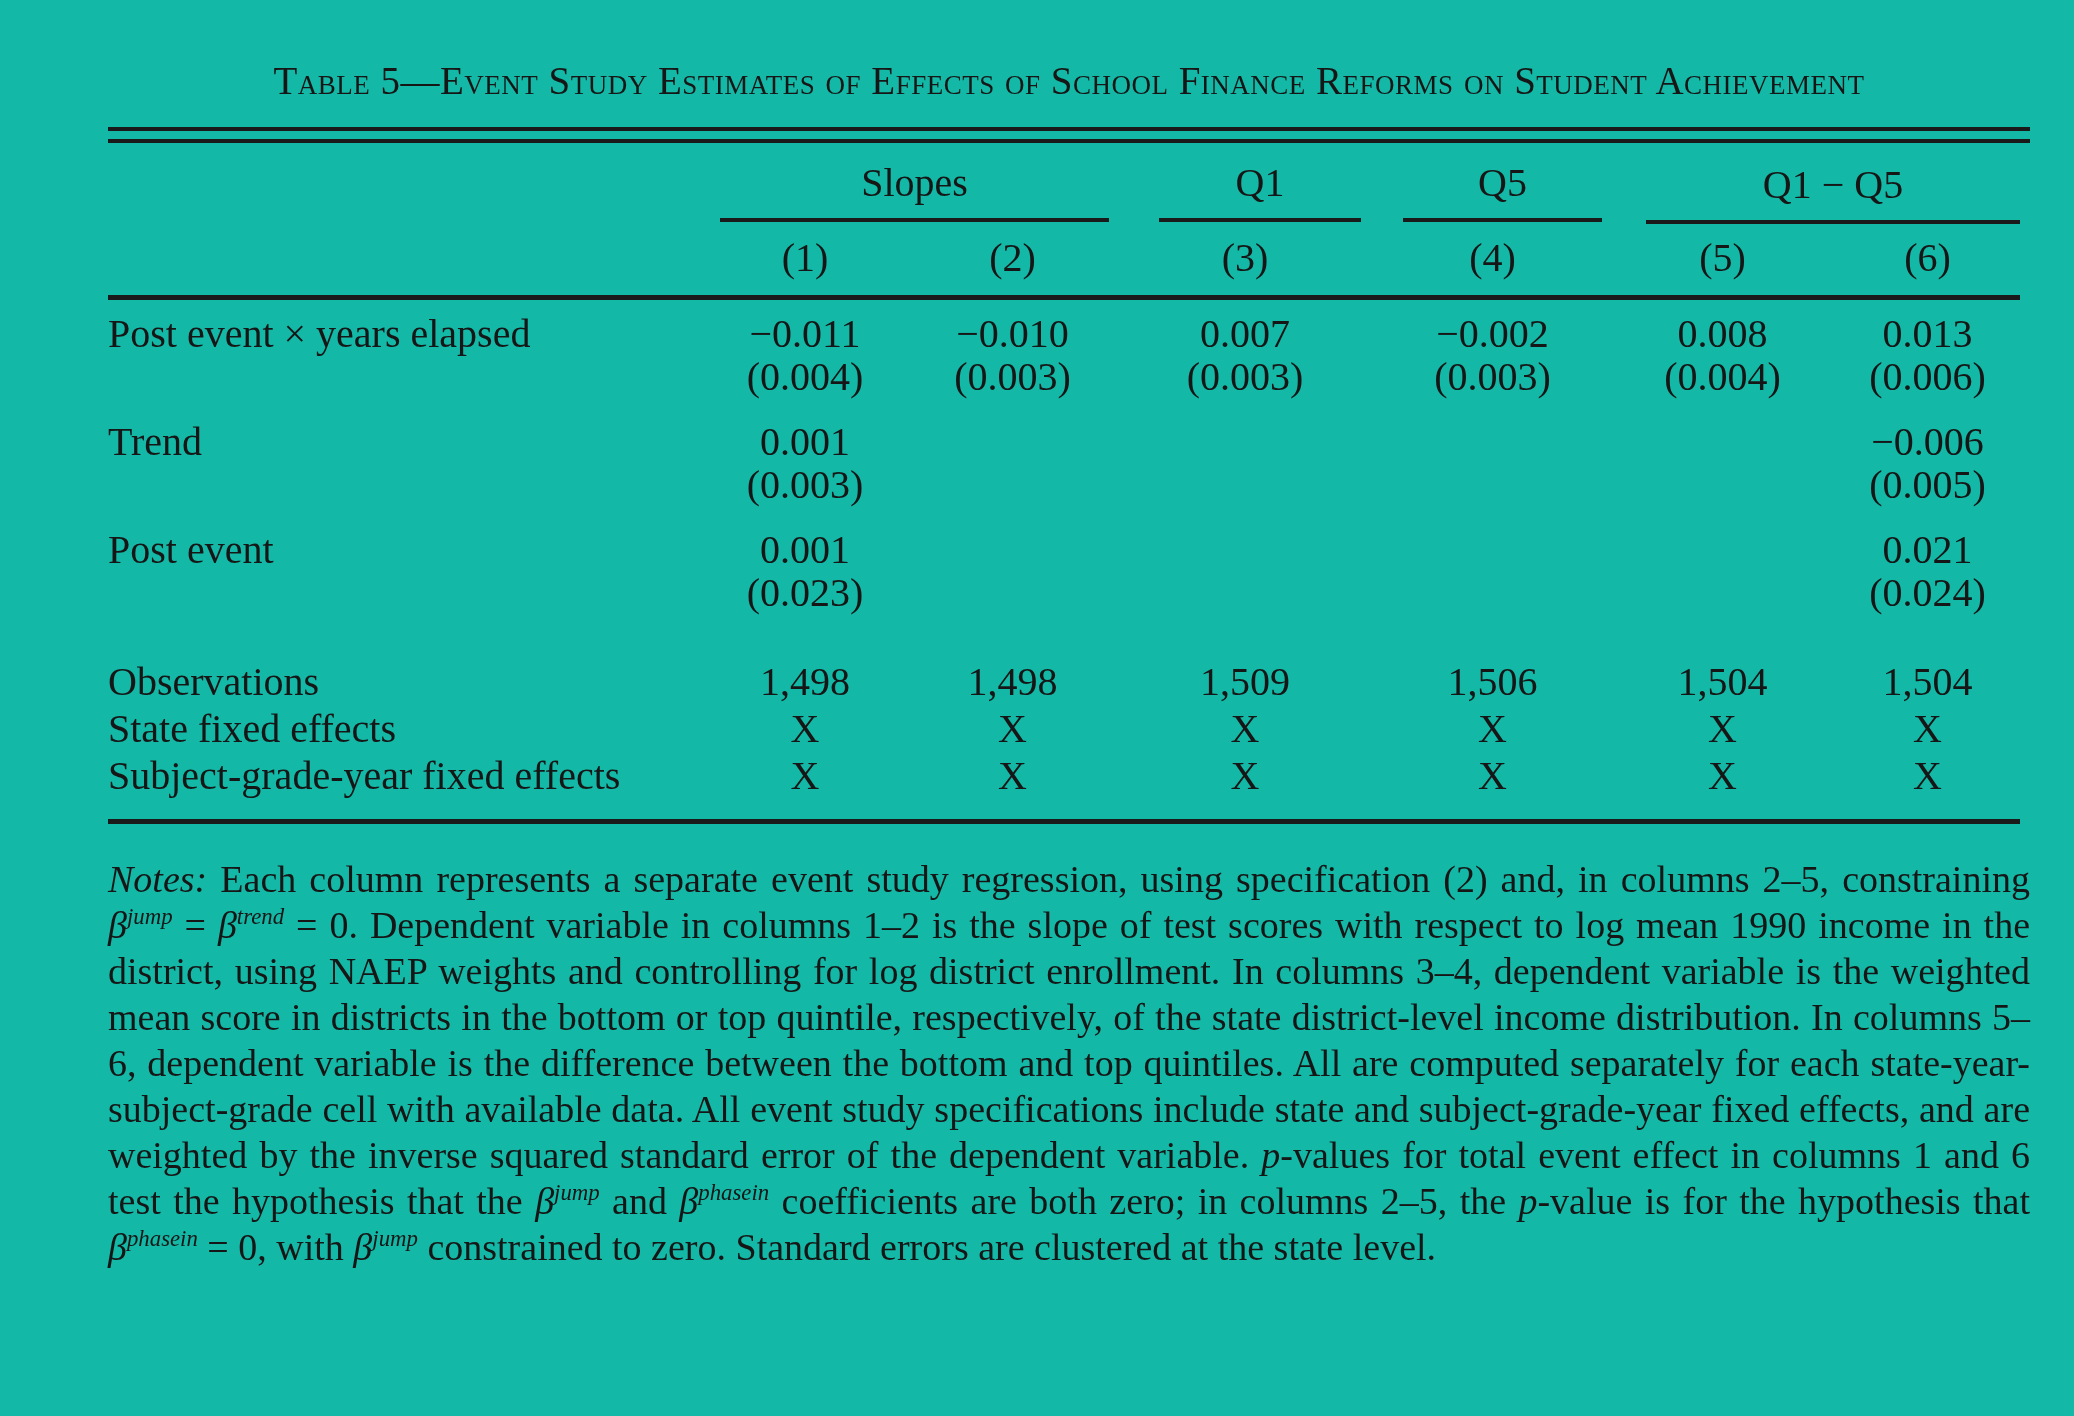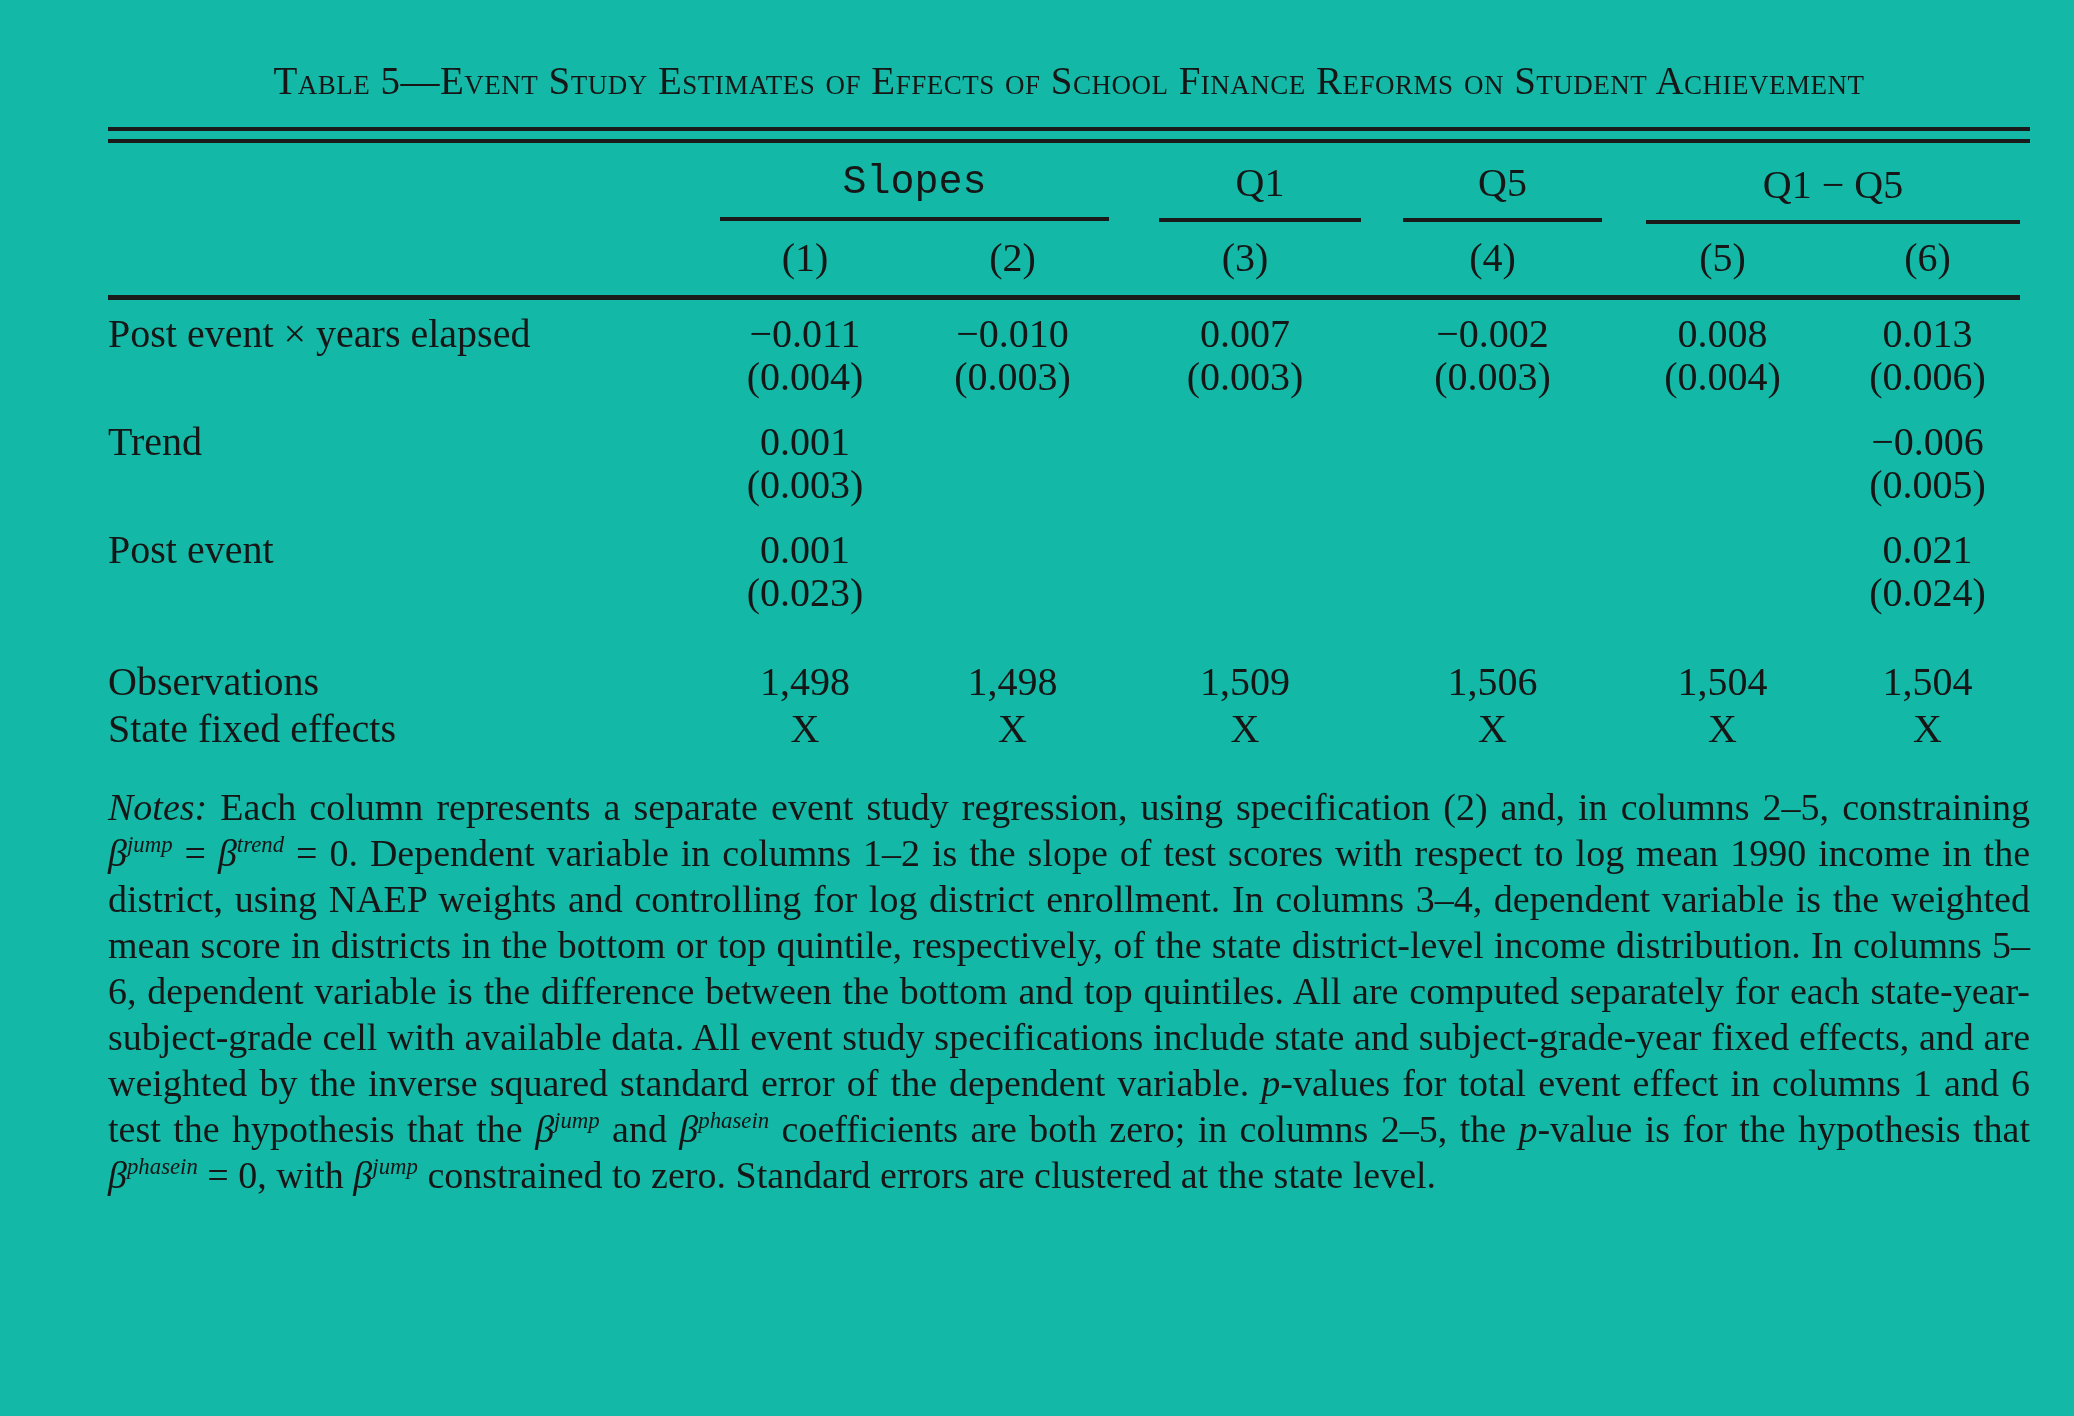--- a/index.html
+++ b/index.html
@@ -36,21 +36,21 @@
     font-size:40px;
   }
   table.main td{padding:0;}
 
   tr.groups td{padding-top:14px;}
   .grp{text-align:center;}
   .grp .u{
     border-bottom:4px solid #1a1a1a;
     padding-bottom:12px;
   }
-  .g-slopes .u{margin:0 6px 0 20px;font-family:Liberation Mono, monospace;}
+  .g-slopes .u{margin:0 6px 0 20px;}
   .g-q1 .u{margin:0 14px 0 44px;}
   .g-q5 .u{margin:0 8px 0 28px;}
   .g-q15 .u{margin:4px 0 0 36px;}
 
   tr.colnums td{
     text-align:center;
     padding:10px 0 14px 0;
     border-bottom:5px solid #1a1a1a;
   }
 
@@ -243,19 +243,28 @@
       <tr class="stat">
         <td class="lbl"><span class="it"></span><span>State fixed effects</span></td>
         <td>X</td>
         <td>X</td>
         <td>X</td>
         <td>X</td>
         <td>X</td>
         <td>X</td>
       </tr>
 
+      <tr class="stat stat-last">
+        <td class="lbl"><span class="it"></span><span>Subject-grade-year fixed effects</span></td>
+        <td>X</td>
+        <td>X</td>
+        <td>X</td>
+        <td>X</td>
+        <td>X</td>
+        <td>X</td>
+      </tr>
     </tbody>
       </table>
 
     <p class="notes"><span class="it">Notes:</span><span> Each column represents a separate event study regression, using specification (2) and, in columns 2–5, constraining </span><span class="beta">β</span><sup class="sp">jump</sup><span> = </span><span class="beta">β</span><sup class="sp">trend</sup><span> = 0. Dependent variable in columns 1–2 is the slope of test scores with respect to log mean 1990 income in the district, using NAEP weights and controlling for log district enrollment. In columns 3–4, dependent variable is the weighted mean score in districts in the bottom or top quintile, respectively, of the state district-level income distribution. In columns 5–6, dependent variable is the difference between the bottom and top quintiles. All are computed separately for each state-year-subject-grade cell with available data. All event study specifications include state and subject-grade-year fixed effects, and are weighted by the inverse squared standard error of the dependent variable. </span><span class="it">p</span><span>-values for total event effect in columns 1 and 6 test the hypothesis that the </span><span class="beta">β</span><sup class="sp">jump</sup><span> and </span><span class="beta">β</span><sup class="sp">phasein</sup><span> coefficients are both zero; in columns 2–5, the </span><span class="it">p</span><span>-value is for the hypothesis that </span><span class="beta">β</span><sup class="sp">phasein</sup><span> = 0, with </span><span class="beta">β</span><sup class="sp">jump</sup><span> constrained to zero. Standard errors are clustered at the state level.</span></p>
 
   </div>
 </div>
 
 </body></html>

